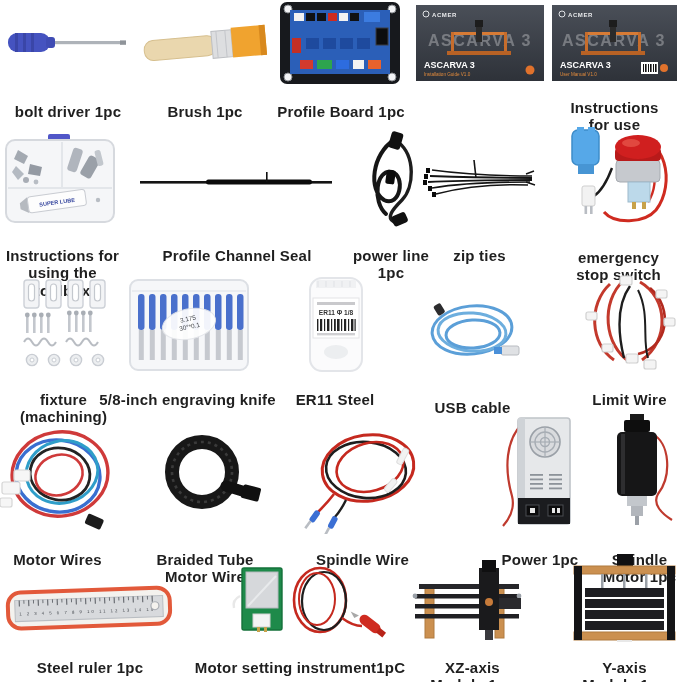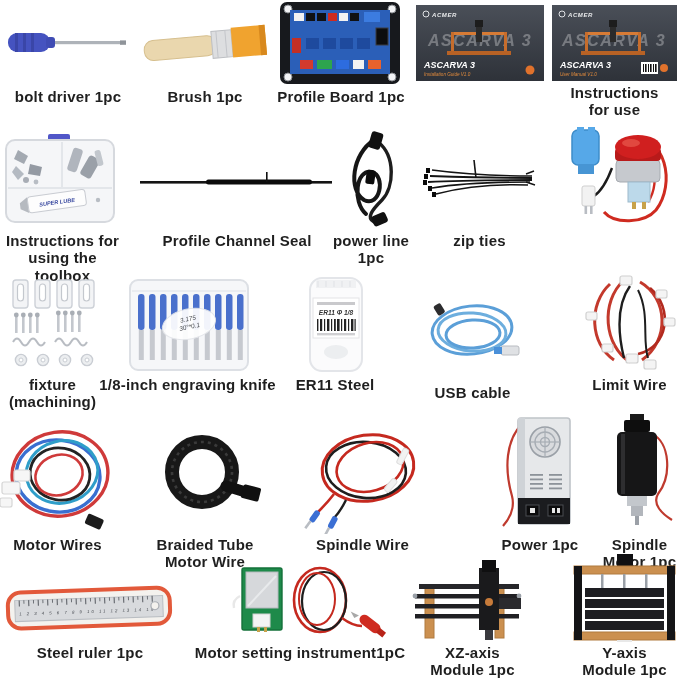--- a/index.html
+++ b/index.html
@@ -1,20 +1,20 @@
 <!DOCTYPE html>
 <html><head>
 <meta charset="utf-8">
 <style>
   html,body{margin:0;padding:0;background:#fff;}
   .stage{position:relative;width:679px;height:682px;background:#ffffff;overflow:hidden;
          font-family:"Liberation Sans",sans-serif;}
   .item{position:absolute;display:flex;flex-direction:column;align-items:center;}
-  .img{display:flex;align-items:center;justify-content:center;font-style:italic;}
-  .cap{margin-top:2px;font-size:15px;line-height:1.16;font-weight:600;color:#1f1f1f;
+  .img{display:flex;align-items:center;justify-content:center;}
+  .cap{margin-top:17px;font-size:15px;line-height:1.16;font-weight:600;color:#1f1f1f;
        text-align:center;letter-spacing:.2px;}
   .nowrap{white-space:nowrap;}
   svg{display:block;}
   svg text{font-family:"Liberation Sans",sans-serif;}
 </style>
 </head>
 <body>
 
 <div class="stage">
 
@@ -173,21 +173,21 @@
     <div class="img" style="height:100px">
       <svg width="218" height="100" viewBox="0 0 218 100">
         <rect x="12" y="51" width="192" height="2.6" fill="#141414"></rect>
         <rect x="78" y="49.6" width="106" height="5" rx="2.4" fill="#0b0b0b"></rect>
         <rect x="138" y="42" width="1.6" height="10" fill="#111"></rect>
       </svg>
     </div>
     <div class="cap">Profile Channel Seal</div>
   </div>
 
-  <div class="item" style="left:326px;top:130px;width:90px">
+  <div class="item" style="left:346px;top:130px;width:90px">
     <div class="img" style="height:100px">
       <svg width="90" height="100" viewBox="0 0 90 100">
         <path d="M48 10 C 26 24, 22 60, 38 70 C 54 78, 60 46, 46 42 C 30 38, 26 72, 40 84" fill="none" stroke="#161616" stroke-width="4" stroke-linecap="round"></path>
         <path d="M52 12 C 70 26, 68 58, 56 70 C 46 80, 40 88, 48 92" fill="none" stroke="#1d1d1d" stroke-width="3.4" stroke-linecap="round"></path>
         <rect x="44" y="2" width="12" height="17" rx="3" fill="#111" transform="rotate(16 50 10)"></rect>
         <rect x="46" y="84" width="15" height="11" rx="3" fill="#111" transform="rotate(-24 53 89)"></rect>
         <rect x="40" y="40" width="9" height="14" rx="2" fill="#0c0c0c" transform="rotate(8 44 47)"></rect>
       </svg>
     </div>
     <div class="cap">power line 1pc</div>
@@ -228,23 +228,24 @@
         <rect x="32" y="80" width="2.6" height="8" fill="#b9bdc3"></rect>
         <rect x="58" y="34" width="44" height="22" rx="4" fill="#c6c9ce" stroke="#a7abb1"></rect>
         <rect x="57" y="22" width="46" height="13" rx="4" fill="#b81a1a"></rect>
         <ellipse cx="80" cy="21" rx="23" ry="12" fill="#d01f1f"></ellipse>
         <ellipse cx="73" cy="17" rx="9" ry="4" fill="#e85a4d" opacity="0.7"></ellipse>
         <rect x="70" y="56" width="22" height="20" fill="#bcd9ea" stroke="#9dbacb"></rect>
         <rect x="74" y="76" width="4" height="7" fill="#c8a24a"></rect>
         <rect x="84" y="76" width="4" height="7" fill="#c8a24a"></rect>
       </svg>
     </div>
-  </div>
-
-  <div class="item" style="left:5px;top:276px;width:95px">
+    <div class="cap" style="max-width:105px">emergency stop switch</div>
+  </div>
+
+  <div class="item" style="left:16px;top:276px;width:95px">
     <div class="img" style="height:98px">
       <svg width="95" height="98" viewBox="0 0 95 98">
         <g fill="#f3f4f6" stroke="#cdd1d7" stroke-width="1.4">
           <rect x="8" y="4" width="15" height="28" rx="3"></rect>
             <rect x="30" y="4" width="15" height="28" rx="3"></rect>
           <rect x="52" y="4" width="15" height="28" rx="3"></rect>
             <rect x="74" y="4" width="15" height="28" rx="3"></rect>
         </g>
         <g fill="#ffffff" stroke="#c4c8ce" stroke-width="1.2">
           <rect x="12.5" y="8" width="6" height="17" rx="3"></rect>
@@ -322,21 +323,21 @@
               <rect x="137.8" y="54" width="5" height="30"></rect>
           </g>
         </g>
         <g transform="rotate(-12 89 48)">
           <ellipse cx="89" cy="48" rx="27" ry="15" fill="#ffffff" opacity="0.93" stroke="#e4e6ea"></ellipse>
           <text x="89" y="45" text-anchor="middle" font-size="6.4" fill="#4a4d52">3.175</text>
           <text x="89" y="53" text-anchor="middle" font-size="6.4" fill="#4a4d52">30°*0.1</text>
         </g>
       </svg>
     </div>
-    <div class="cap nowrap">1/8-inch engraving knife</div>
+    <div class="cap nowrap">5/8-inch engraving knife</div>
   </div>
 
   <div class="item" style="left:290px;top:274px;width:90px">
     <div class="img" style="height:100px">
       <svg width="90" height="100" viewBox="0 0 90 100">
         <rect x="20" y="4" width="52" height="93" rx="12" fill="#fbfbfc" stroke="#e3e5e9" stroke-width="2"></rect>
         <rect x="26" y="6" width="40" height="8" fill="#f0f1f3"></rect>
         <line x1="28" y1="7" x2="28" y2="13" stroke="#dfe1e5"></line>
           <line x1="36" y1="7" x2="36" y2="13" stroke="#dfe1e5"></line>
         <line x1="44" y1="7" x2="44" y2="13" stroke="#dfe1e5"></line>

